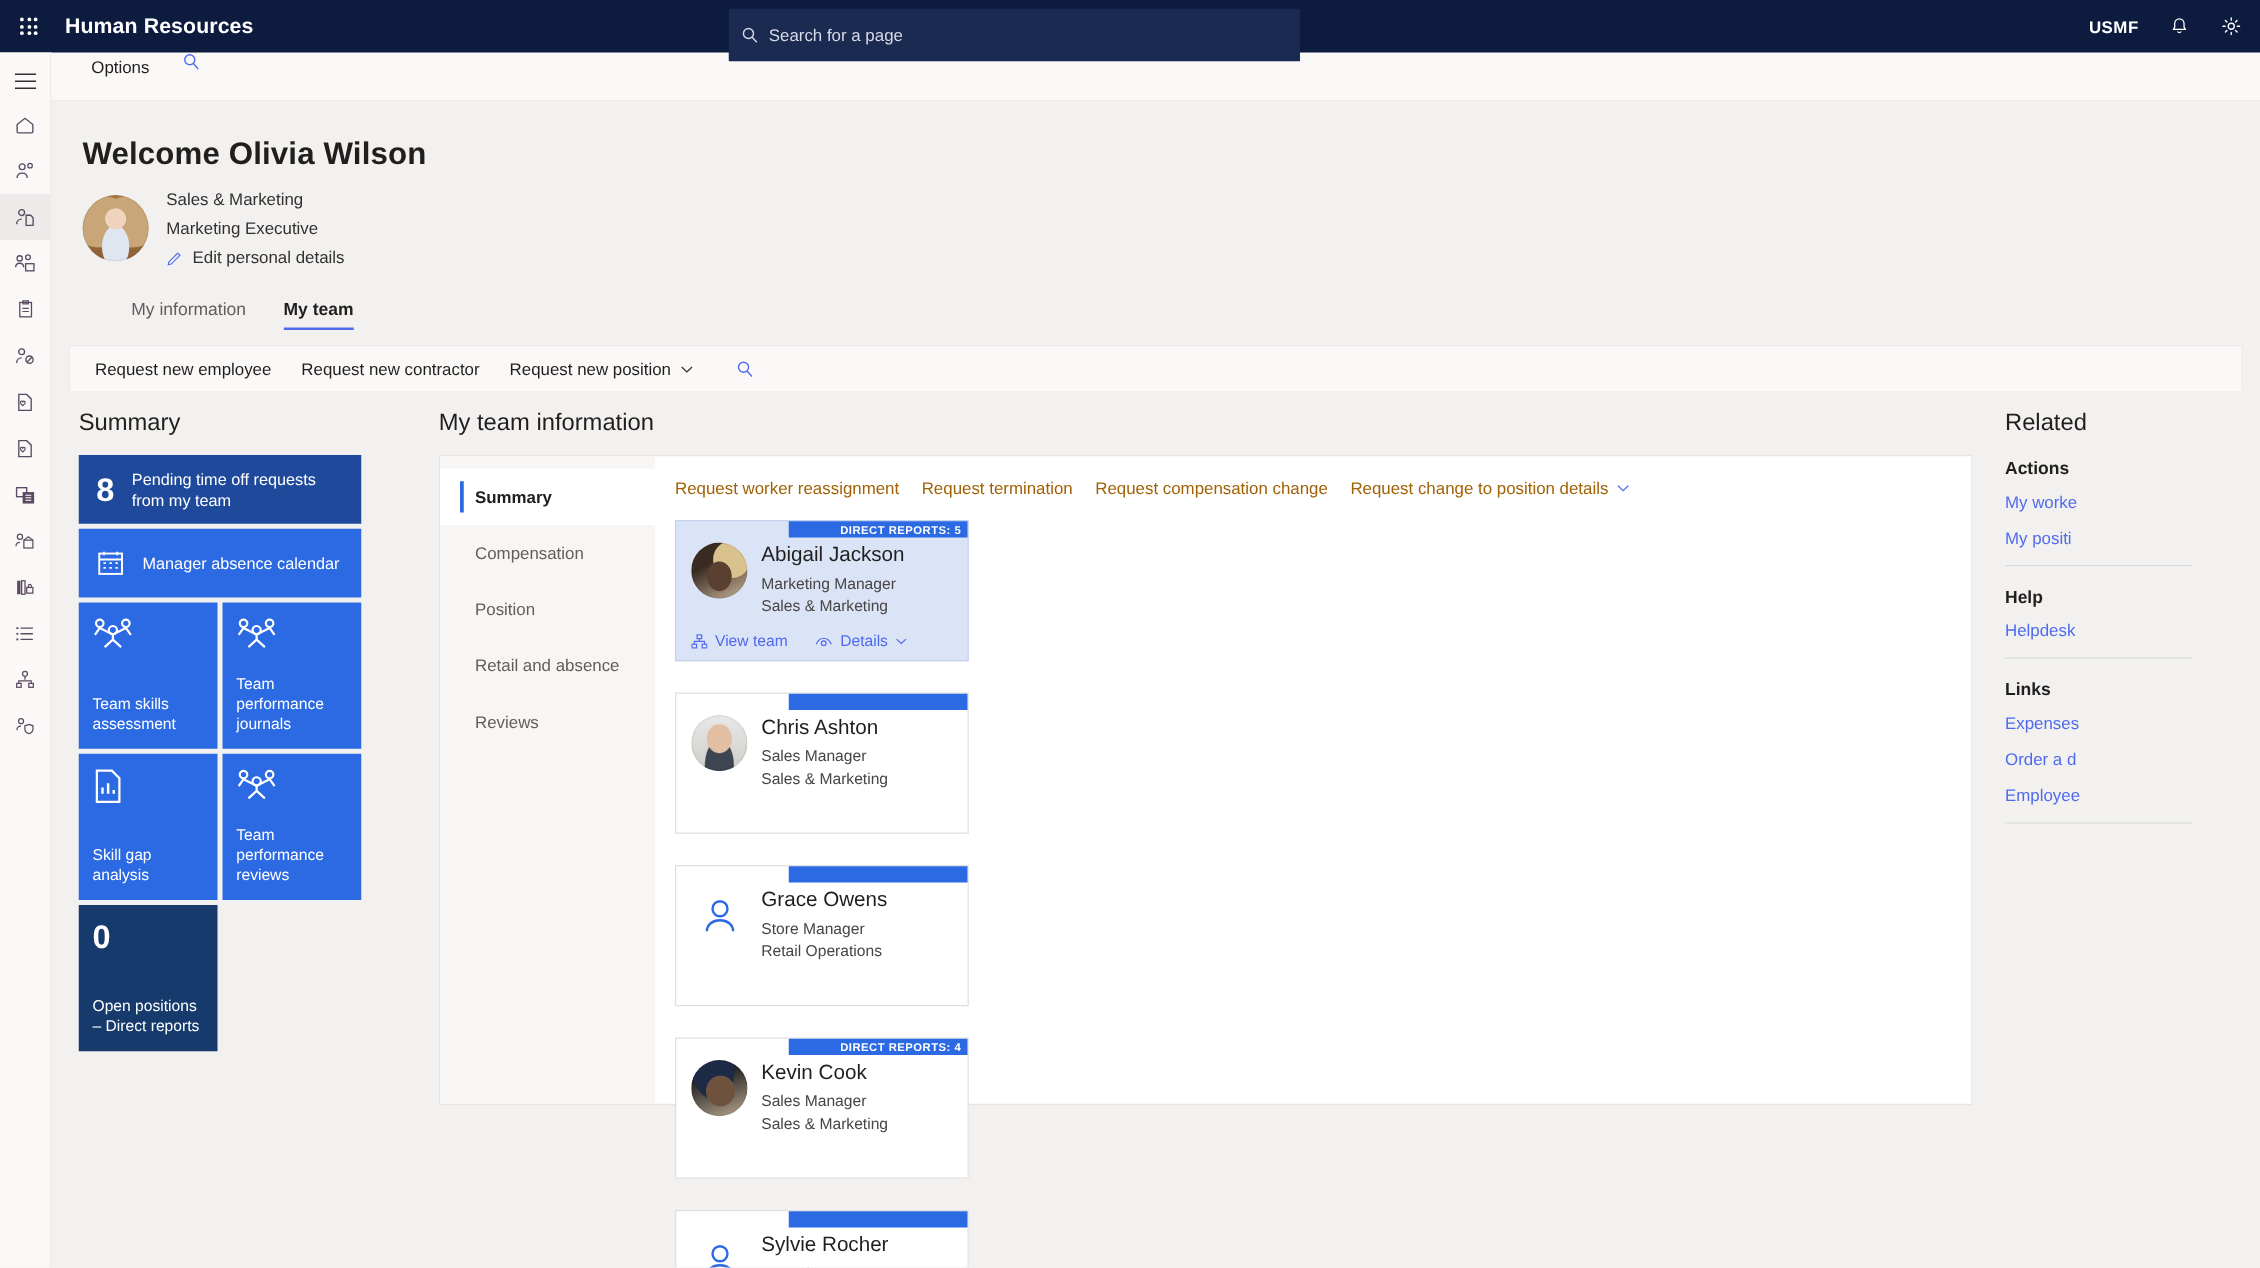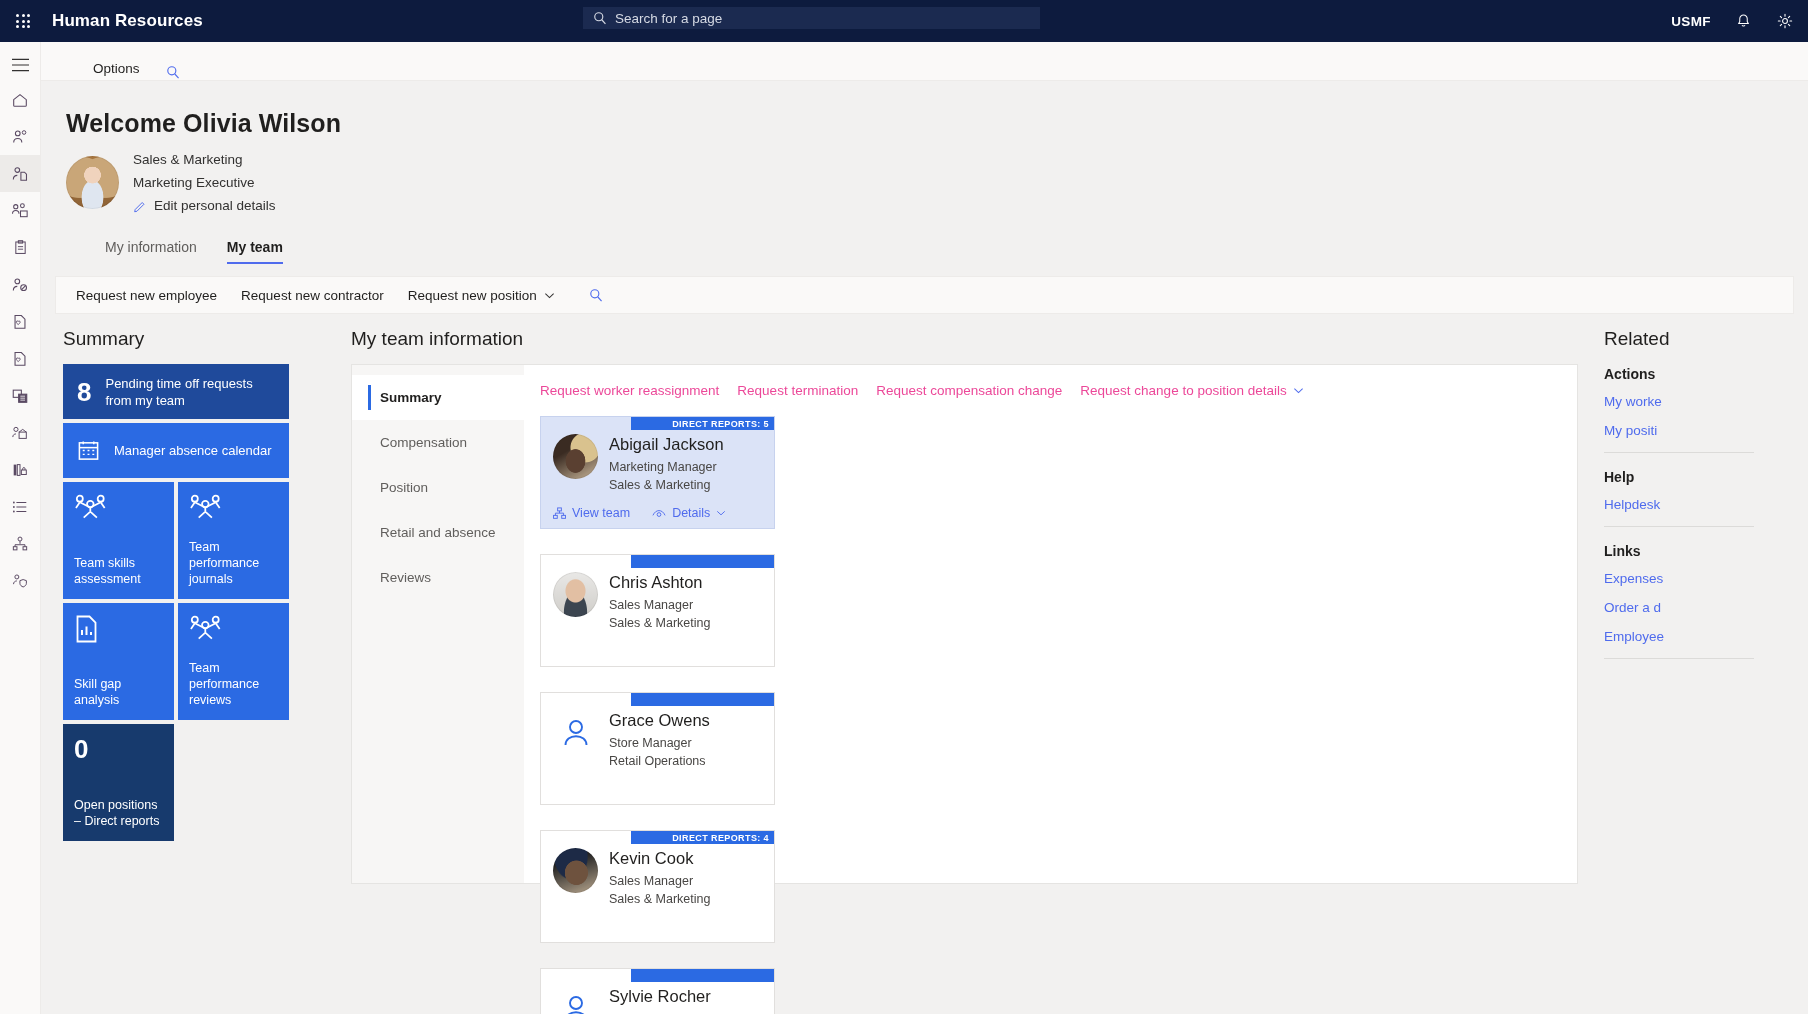--- a/index.html
+++ b/index.html
@@ -14,33 +14,33 @@
   
   .topbar{
     height:42px; background:#0d1b3e; display:flex; align-items:center;
     position:relative;
   }
   .waffle{ width:46px; display:flex; align-items:center; justify-content:center; cursor:pointer;}
   .waffle-grid{ display:grid; grid-template-columns:repeat(3,3px); grid-template-rows:repeat(3,3px); gap:2.5px;}
   .waffle-grid i{ background:#fff; width:3px;height:3px;border-radius:50%;display:block;}
   .app-title{ color:#fff; font-size:17px; font-weight:600; letter-spacing:.1px; margin-left:6px;}
   .searchbox{
-    position:absolute; left:583px; top:7px; width:457px; height:22px;
+    position:absolute; left:583px; top:7px; width:457px; height:42px;
     background:#1b2a50; display:flex; align-items:center; padding:0 10px; cursor:text;
   }
   .searchbox .mag{ margin-right:8px; }
   .searchbox .ph{ color:#d6dae4; font-size:13.5px;}
   .top-right{ position:absolute; right:14px; top:0; height:42px; display:flex; align-items:center; gap:24px;}
   .top-right .co{ color:#fff; font-size:13.5px; font-weight:600; letter-spacing:.4px;}
   .ic{ cursor:pointer; display:flex; align-items:center;}
 
   
   .optbar{
     height:39px; background:#faf9f8; border-bottom:1px solid #edebe9;
-    display:flex; align-items:flex-end; padding-left:83px;
+    display:flex; align-items:flex-start; padding-left:63px;
   }
   .optbar .opt{ font-size:13.5px; color:#201f1e; padding:4px 10px; cursor:pointer;}
   .optbar .findglass{ margin-left:16px; cursor:pointer; }
 
   
   .rail{
     position:absolute; left:0; top:42px; bottom:0; width:41px;
     background:#faf9f8; border-right:1px solid #edebe9;
     display:flex; flex-direction:column; align-items:center; padding-top:6px;
   }
@@ -97,21 +97,21 @@
   .tile .tlabel.sm{ font-size:12.5px; line-height:16px;}
 
   
   .panel{ background:#fff; border:1px solid #e5e4e2; height:520px; display:flex; }
   .vtabs{ width:172px; background:#f7f6f5; padding-top:10px;}
   .vtab{ font-size:13.5px; color:#605e5c; padding:15px 0 15px 28px; cursor:pointer; position:relative;}
   .vtab.active{ background:#fff; color:#201f1e; font-weight:600;}
   .vtab.active:before{ content:""; position:absolute; left:16px; top:10px; bottom:10px; width:3px; background:#2b6ae3;}
   .panelmain{ flex:1; padding:18px 20px 0 16px; min-width:0;}
   .linkrow{ display:flex; align-items:center; gap:18px; flex-wrap:nowrap; margin-bottom:18px;}
-  .plink{ color:#ec4899; font-size:13.5px; cursor:pointer; white-space:nowrap; display:flex; align-items:center; gap:6px;}
+  .plink{ color:#a16207; font-size:13.5px; cursor:pointer; white-space:nowrap; display:flex; align-items:center; gap:6px;}
 
   .cards{ display:flex; flex-wrap:wrap; gap:25px;flex-direction:column;}
   .card{
     width:235px; height:113px; border:1px solid #e1dfdd; background:#fff; position:relative; cursor:pointer;
     padding:17px 10px 0 12px;
   }
   .card.sel{ background:#dbe3f7; border-color:#c7d2ee;}
   .card .ribbon{
     position:absolute; right:0; top:0; height:13px; background:#2b6ae3; color:#fff;
     font-size:9px; font-weight:700; letter-spacing:.4px; display:flex; align-items:center;

